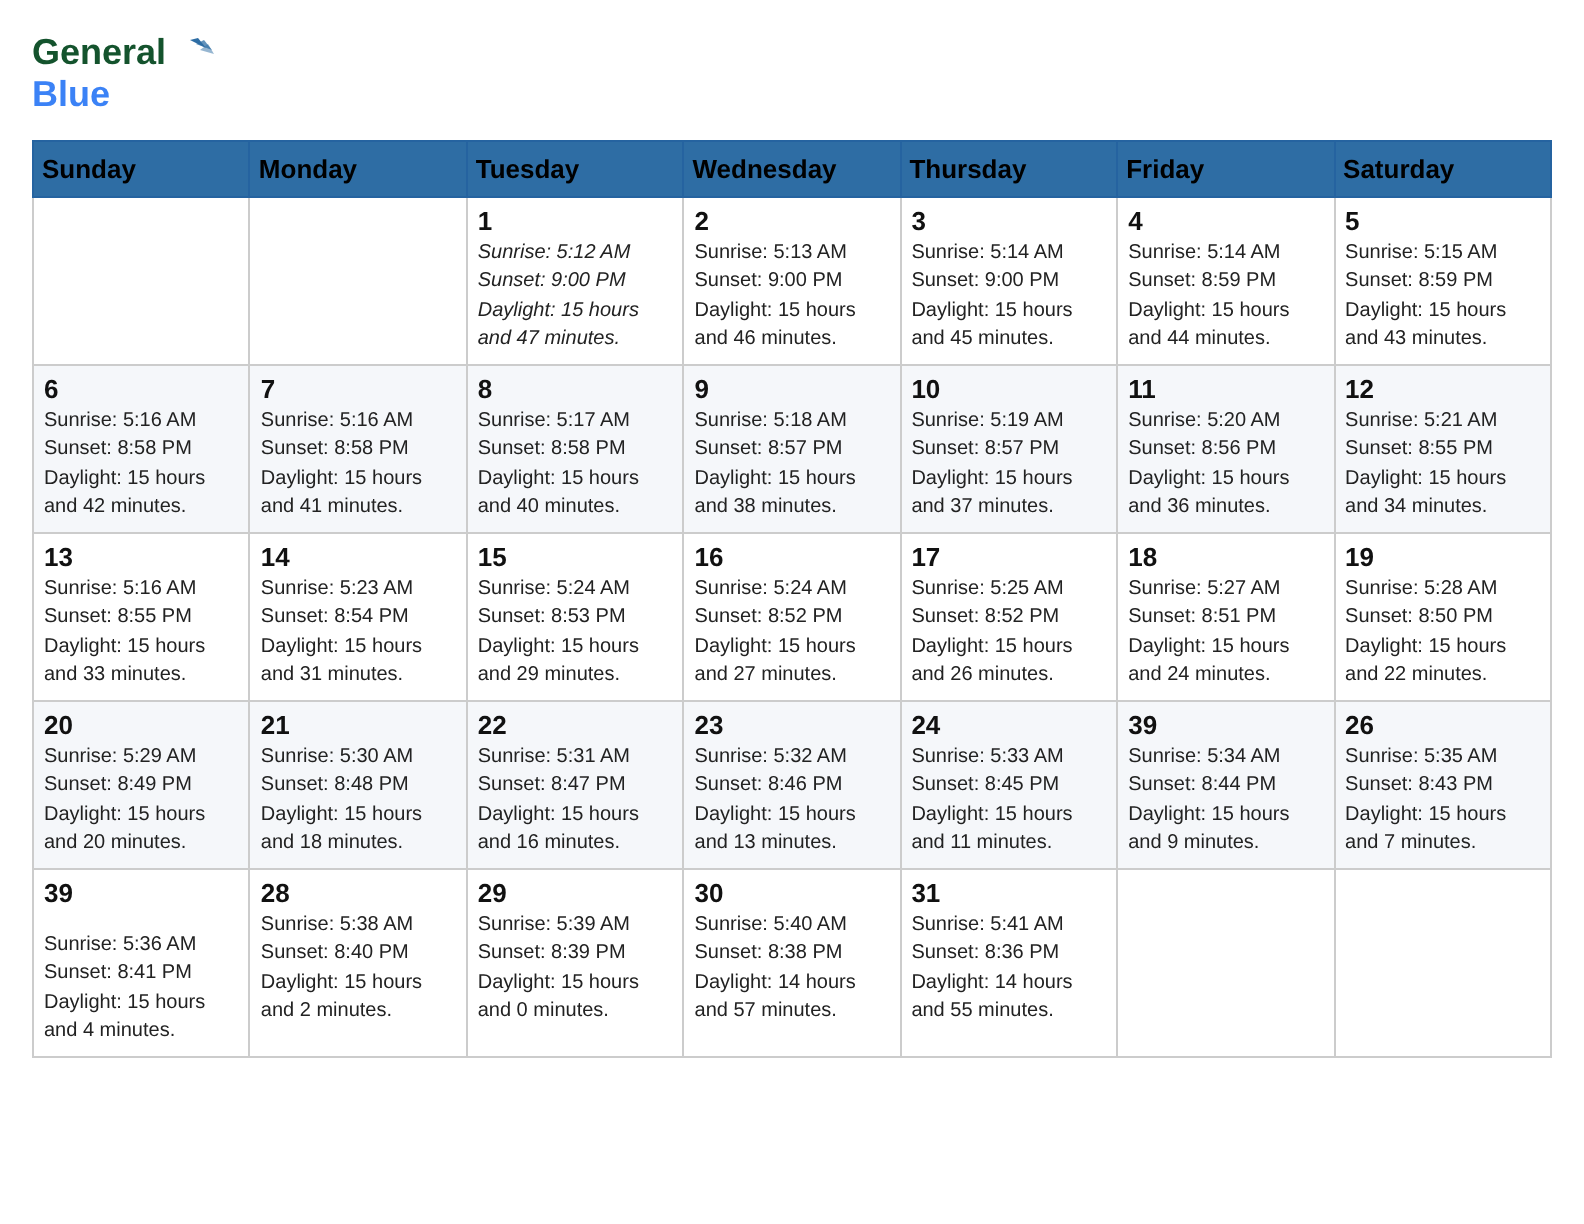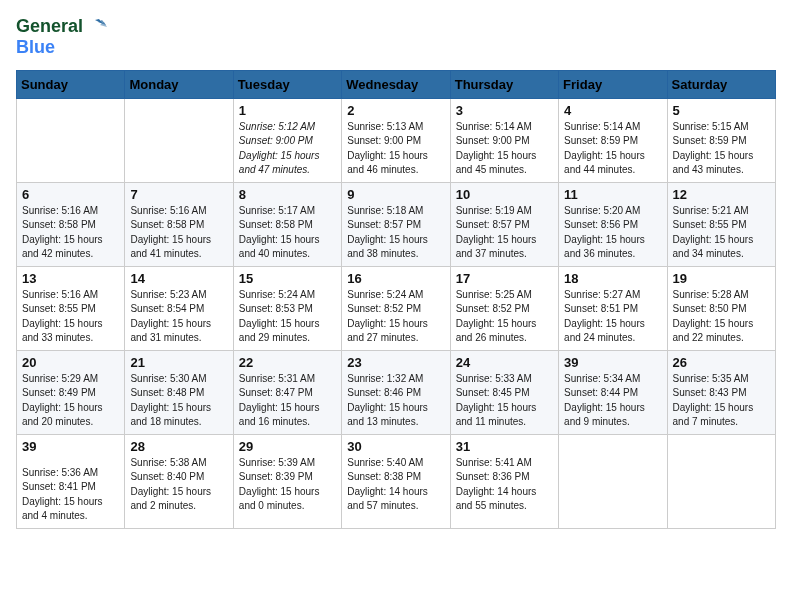--- a/index.html
+++ b/index.html
@@ -272,21 +272,21 @@
         </td>
         <td>
           <div class="day-number">22</div>
           <div class="day-info" style="white-space: pre-line;">Sunrise: 5:31 AM
 Sunset: 8:47 PM
 Daylight: 15 hours
 and 16 minutes.</div>
         </td>
         <td>
           <div class="day-number">23</div>
-          <div class="day-info" style="white-space: pre-line;">Sunrise: 1:32 AM
+          <div class="day-info" style="white-space: pre-line;">Sunrise: 5:32 AM
 Sunset: 8:46 PM
 Daylight: 15 hours
 and 13 minutes.</div>
         </td>
         <td>
           <div class="day-number">24</div>
           <div class="day-info" style="white-space: pre-line;">Sunrise: 5:33 AM
 Sunset: 8:45 PM
 Daylight: 15 hours
 and 11 minutes.</div>

